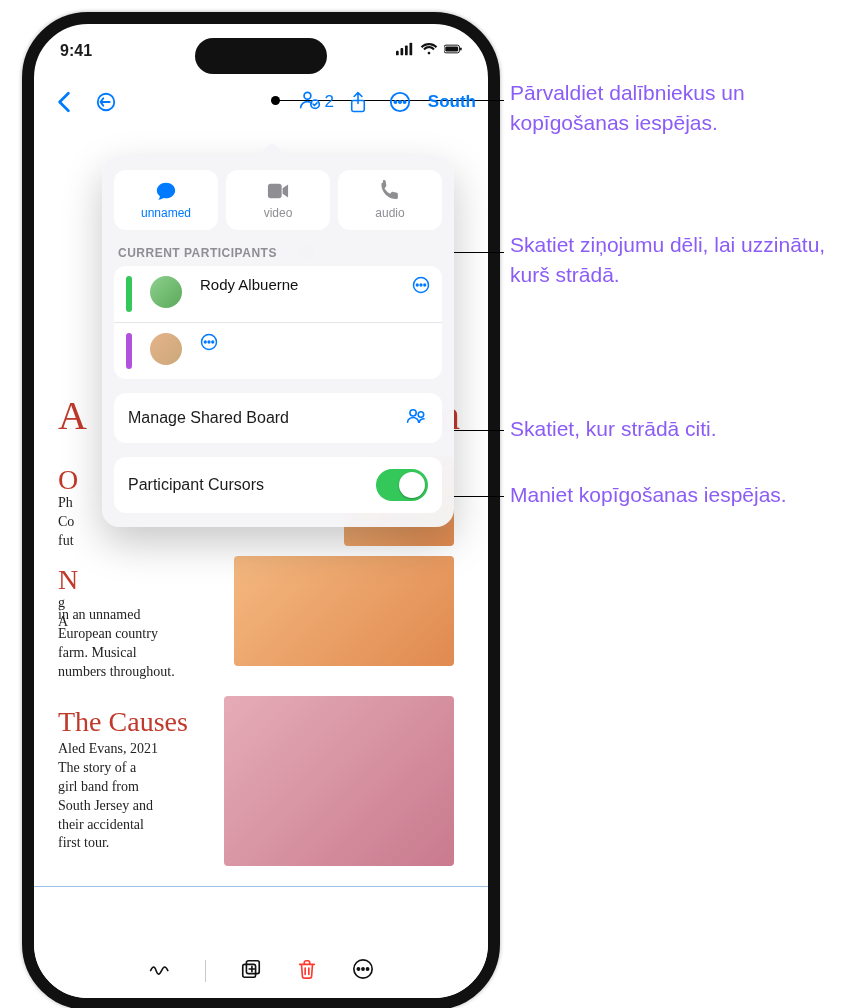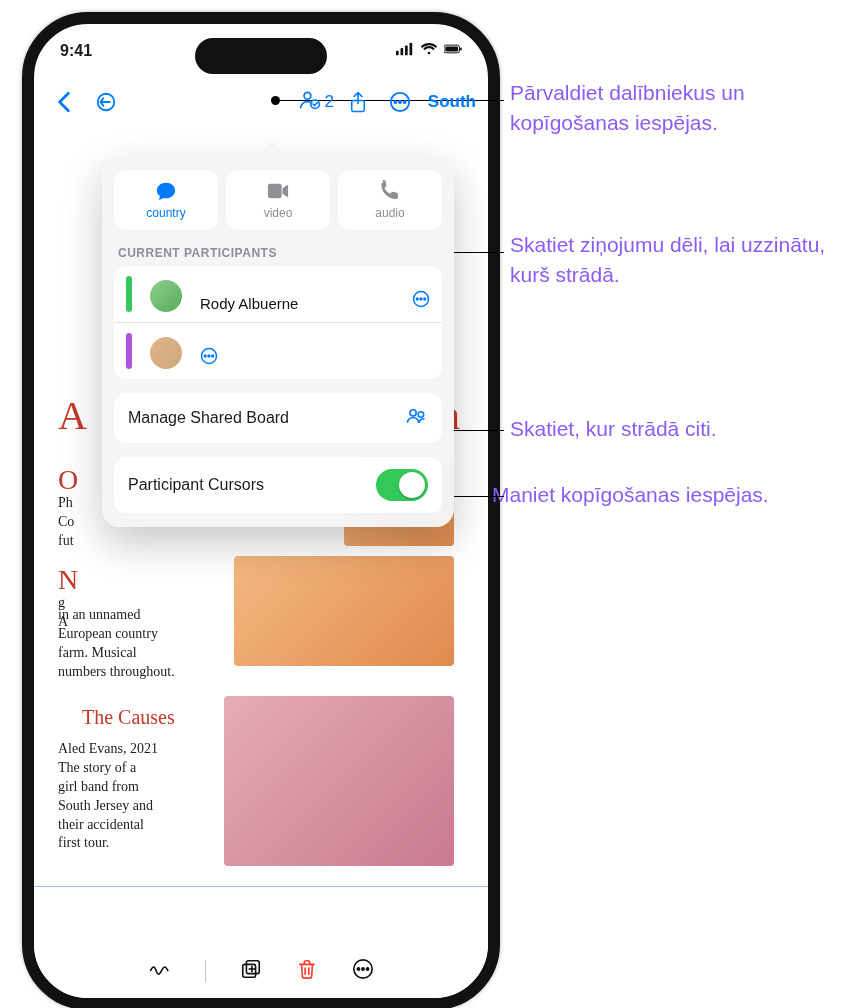--- a/index.html
+++ b/index.html
@@ -133,21 +133,21 @@
   .comm-btn.primary { color:#007aff; }
   .cp-header {
     margin:16px 4px 6px;
     font-size:12px; font-weight:600;
     letter-spacing:.5px;
     color:#8e8e93;
     text-transform:uppercase;
   }
   .p-list { background:#fff; border-radius:12px; overflow:hidden; }
   .p-item {
-    display:flex; align-items:flex-end;
+    display:flex; align-items:flex-start;
     padding:10px 12px;
     gap:18px;
   }
   .p-item + .p-item { border-top:1px solid #e5e5ea; }
   .p-dot { width:6px; height:36px; border-radius:3px; }
   .p-dot.a { background:#34c759; }
   .p-dot.b { background:#af52de; }
   .p-avatar { width:32px; height:32px; border-radius:50%; background:linear-gradient(135deg,#8ed08e,#5aa95a); }
   .p-avatar.second { background:linear-gradient(135deg,#e6b38a,#caa87a); }
   .p-name { flex:1; font-size:15px; color:#111; }
@@ -288,21 +288,21 @@
 A</div>
     <div class="bg-row hand-blk" style="top:480px;white-space:pre-line;">in an unnamed
 European country
 farm. Musical
 numbers throughout.</div>
 
     <div class="thumb" style="top:330px;left:310px;width:110px;height:90px;"></div>
     <div class="thumb" style="top:430px;left:200px;width:220px;height:110px;"></div>
     <div class="thumb" style="top:570px;left:190px;width:230px;height:170px;background:linear-gradient(135deg,#e5acb6,#c97a8e);"></div>
 
-    <div class="bg-row hand-red" style="top:580px;font-size:20px;margin-left:24px;">The Causes</div>
+    <div class="bg-row hand-red" style="top:580px;font-size:28px;">The Causes</div>
     <div class="bg-row hand-blk" style="top:614px;white-space:pre-line;">Aled Evans, 2021
 The story of a
 girl band from
 South Jersey and
 their accidental
 first tour.</div>
 
     <div style="position:absolute;left:0;right:0;top:760px;border-top:1px solid #9cc0e8;"></div>
 
     <div class="bottom-bar">
@@ -334,21 +334,21 @@
       </span>
     </div>
   </div>
 
   <div class="popover">
     <div class="comm-row">
       <div class="comm-btn primary">
         <svg class="ic" viewBox="0 0 24 24" fill="#007aff">
             <path d="M12 3C6.5 3 2 6.8 2 11.4c0 2.5 1.3 4.8 3.4 6.3-.2 1.4-.9 2.8-1.8 3.8 2 0 4-.8 5.4-1.9 1 .2 2 .3 3 .3 5.5 0 10-3.8 10-8.5S17.5 3 12 3z"></path>
           </svg>
-        <span>country</span>
+        <span>unnamed</span>
       </div>
       <div class="comm-btn">
         <svg class="ic" viewBox="0 0 24 18" fill="#8e8e93">
             <rect x="1" y="1" width="15" height="16" rx="3"></rect>
             <path d="M17 6l6-4v14l-6-4z"></path>
           </svg>
         <span>video</span>
       </div>
       <div class="comm-btn">
         <svg class="ic" viewBox="0 0 24 24" fill="#8e8e93">
@@ -409,14 +409,14 @@
 
 <div class="callout" style="top:78px;left:510px;">Pārvaldiet dalībniekus un kopīgošanas iespējas.</div>
 <div class="callout-line" style="top:100px;left:276px;width:228px;"></div>
 
 <div class="callout" style="top:230px;left:510px;">Skatiet ziņojumu dēli, lai uzzinātu, kurš strādā.</div>
 <div class="callout-line" style="top:252px;left:304px;width:200px;"></div>
 
 <div class="callout" style="top:414px;left:510px;">Skatiet, kur strādā citi.</div>
 <div class="callout-line" style="top:430px;left:398px;width:106px;"></div>
 
-<div class="callout" style="top:480px;left:492px;">Maniet kopīgošanas iespējas.</div>
+<div class="callout" style="top:480px;left:510px;">Maniet kopīgošanas iespējas.</div>
 <div class="callout-line" style="top:496px;left:408px;width:96px;"></div>
 
 </body></html>

